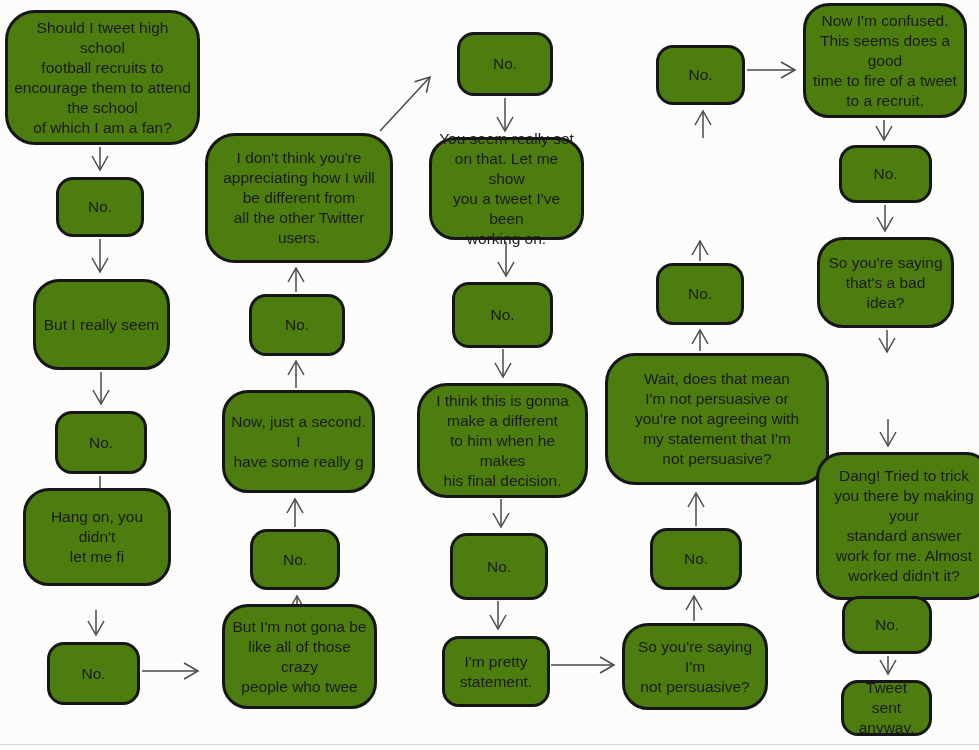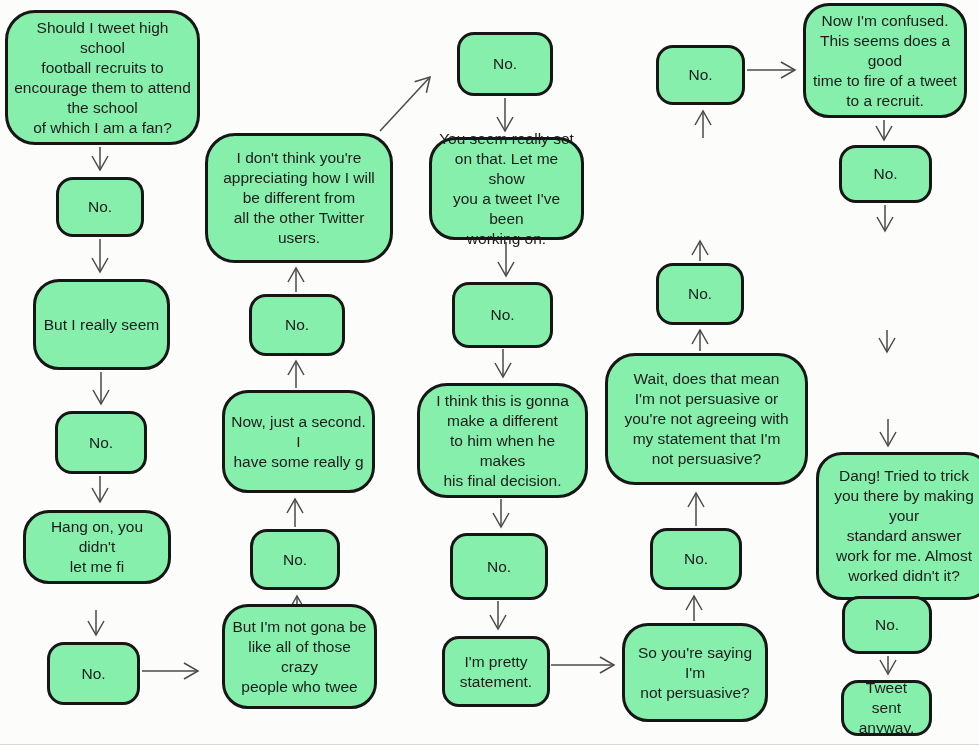--- a/index.html
+++ b/index.html
@@ -4,21 +4,21 @@
 <style>
   html,body{margin:0;padding:0;background:#fbfbfa;}
   .stage{
     position:relative;width:979px;height:750px;background:#fcfcfb;overflow:hidden;
     font-family:"Liberation Sans","DejaVu Sans",sans-serif;
   }
   .node{
     position:absolute;box-sizing:border-box;
     display:flex;align-items:center;justify-content:center;
     text-align:center;white-space:pre-line;
-    background:#86efac;border:3px solid #161616;
+    background:#4d7c0f;border:3px solid #161616;
     color:#1c1c1c;font-size:15.5px;line-height:20px;
     padding:4px 6px;
   }
   .r-sm{border-radius:17px;}
   .r-md{border-radius:26px;}
   .r-lg{border-radius:30px;}
   svg.arrows{position:absolute;left:0;top:0;width:979px;height:750px;pointer-events:none;}
   svg.arrows line{stroke:#4a4a4a;stroke-width:1.5;}
   .footer-line{position:absolute;left:0;top:744px;width:979px;height:1px;background:#d8d8d5;}
   .footer-strip{position:absolute;left:0;top:745px;width:979px;height:5px;background:#ffffff;}
@@ -71,21 +71,21 @@
   </svg>
 
   <div class="node r-lg" style="left:5px;top:10px;width:195px;height:135px">Should I tweet high school
 football recruits to
 encourage them to attend
 the school
 of which I am a fan?</div>
   <div class="node r-sm" style="left:56px;top:177px;width:88px;height:60px">No.</div>
   <div class="node r-md" style="left:33px;top:279px;width:137px;height:91px">But I really seem</div>
   <div class="node r-sm" style="left:55px;top:411px;width:92px;height:63px">No.</div>
-  <div class="node r-md" style="left:23px;top:510px;width:148px;height:74px">Hang on, you didn't
+  <div class="node r-md" style="left:23px;top:488px;width:148px;height:98px">Hang on, you didn't
 let me fi</div>
   <div class="node r-sm" style="left:47px;top:642px;width:93px;height:63px">No.</div>
 
   <div class="node r-md" style="left:222px;top:604px;width:155px;height:105px">But I'm not gona be
 like all of those crazy
 people who twee</div>
   <div class="node r-sm" style="left:250px;top:529px;width:90px;height:61px">No.</div>
   <div class="node r-md" style="left:222px;top:390px;width:153px;height:103px">Now, just a second. I
 have some really g</div>
   <div class="node r-sm" style="left:249px;top:294px;width:96px;height:62px">No.</div>
@@ -102,36 +102,38 @@
 working on.</div>
   <div class="node r-sm" style="left:452px;top:282px;width:101px;height:66px">No.</div>
   <div class="node r-lg" style="left:417px;top:383px;width:171px;height:115px">I think this is gonna
 make a different
 to him when he makes
 his final decision.</div>
   <div class="node r-sm" style="left:450px;top:533px;width:98px;height:67px">No.</div>
   <div class="node r-sm" style="left:442px;top:636px;width:108px;height:71px">I'm pretty
 statement.</div>
 
-  <div class="node r-md" style="left:622px;top:623px;width:146px;height:99px">So you're saying I'm
+  <div class="node r-md" style="left:622px;top:623px;width:146px;height:87px">So you're saying I'm
 not persuasive?</div>
   <div class="node r-sm" style="left:650px;top:528px;width:92px;height:62px">No.</div>
-  <div class="node r-lg" style="left:605px;top:353px;width:203px;height:132px">Wait, does that mean
+  <div class="node r-lg" style="left:605px;top:353px;width:224px;height:132px">Wait, does that mean
 I'm not persuasive or
 you're not agreeing with
 my statement that I'm
 not persuasive?</div>
   <div class="node r-sm" style="left:656px;top:263px;width:88px;height:62px">No.</div>
   <div class="node r-sm" style="left:656px;top:45px;width:89px;height:60px">No.</div>
 
   <div class="node r-md" style="left:803px;top:3px;width:164px;height:115px">Now I'm confused.
 This seems does a good
 time to fire of a tweet
 to a recruit.</div>
   <div class="node r-sm" style="left:839px;top:145px;width:93px;height:58px">No.</div>
+  <div class="node r-md" style="left:817px;top:237px;width:137px;height:91px">So you're saying
+that's a bad idea?</div>
   <div class="node r-md" style="left:816px;top:452px;width:176px;height:148px">Dang! Tried to trick
 you there by making your
 standard answer
 work for me. Almost
 worked didn't it?</div>
   <div class="node r-sm" style="left:842px;top:596px;width:90px;height:58px">No.</div>
   <div class="node r-sm" style="left:841px;top:680px;width:91px;height:56px">Tweet sent
 anyway.</div>
 
   <div class="footer-line"></div>

